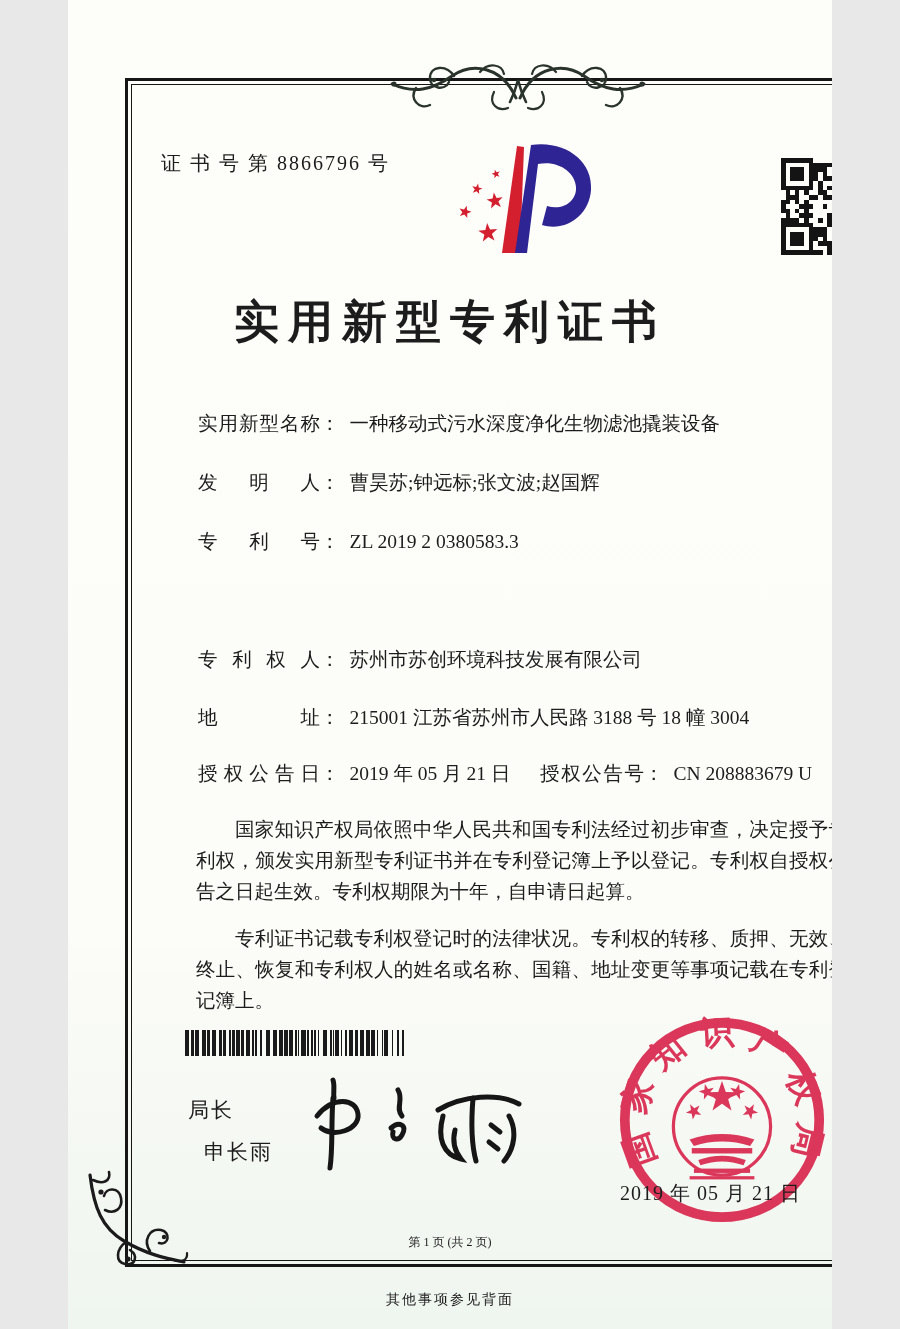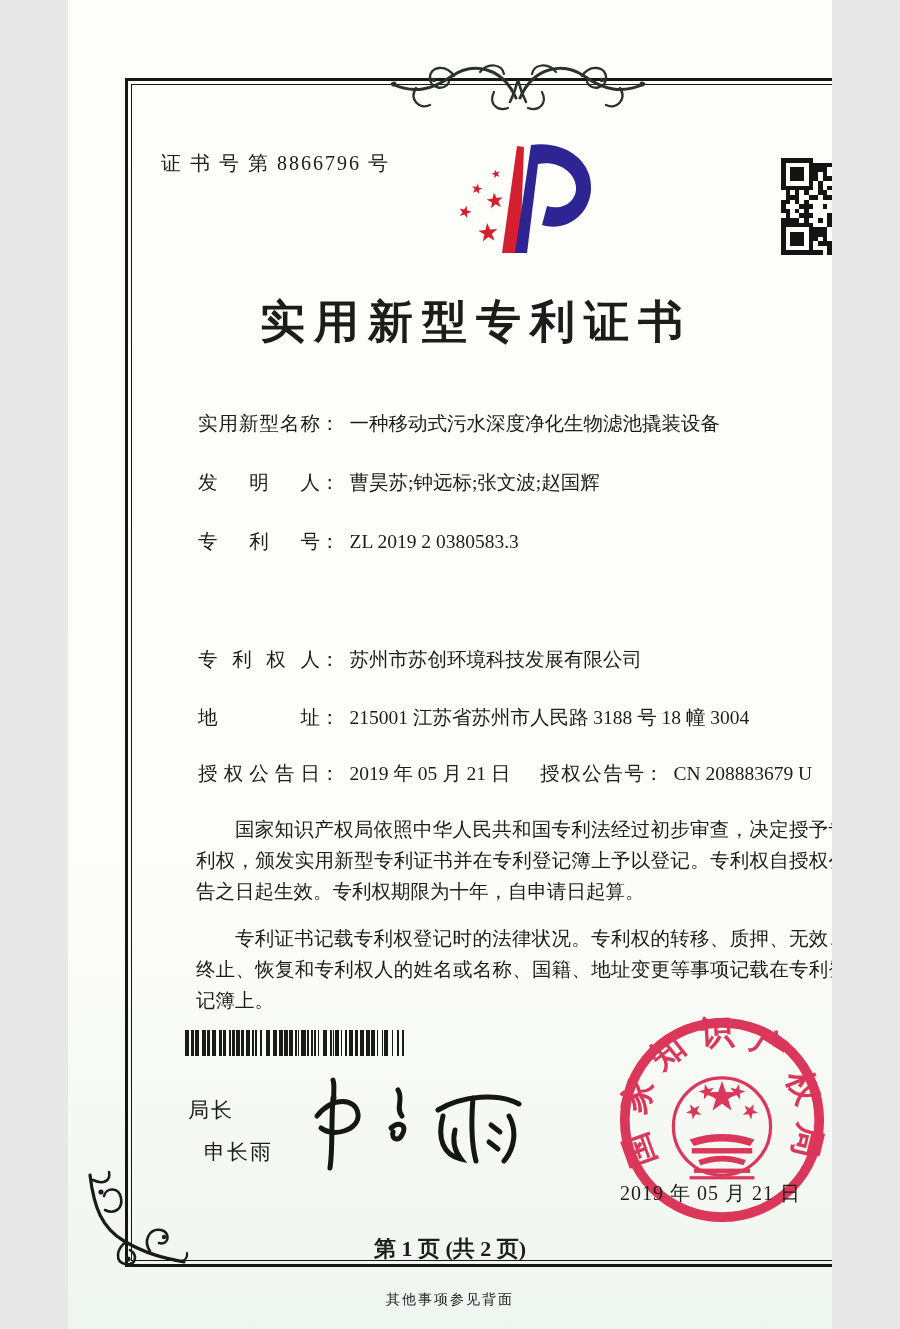--- a/index.html
+++ b/index.html
@@ -6,32 +6,32 @@
   .page{
     position:relative;width:764px;height:1329px;margin:0 auto;overflow:hidden;
     background:linear-gradient(180deg,#fdfdfa 0%,#fcfcf8 70%,#f4f8f2 88%,#eff5ef 100%);
     font-family:"Liberation Serif","DejaVu Serif",serif;color:#1c1c1c;
   }
   .abs{position:absolute;}
   
   .frame{position:absolute;left:57px;top:78px;width:783px;height:1183px;border:3px solid #161616;}
   .frame::after{content:'';position:absolute;inset:3px;border:1px solid #161616;}
   .cert-no{left:93px;top:150px;font-size:20px;letter-spacing:2px;}
-  .title{left:0;top:292px;width:100%;text-align:center;font-size:45px;font-weight:700;letter-spacing:9px;padding-left:26px;}
+  .title{left:0;top:292px;width:100%;text-align:center;font-size:45px;font-weight:700;letter-spacing:9px;}
   .field-row{left:130px;font-size:19.5px;white-space:nowrap;}
   .flabel{display:inline-block;width:122px;text-align:justify;text-align-last:justify;}
   .fcolon{display:inline-block;margin-right:10px;}
   .grant-right{position:absolute;left:342px;top:0;white-space:nowrap;}
   .grant-right .flabel{width:104px;}
   .paras{left:112px;top:798px;width:684px;font-size:19.5px;line-height:31px;text-align:justify;}
   .paras p{margin:16px;text-indent:2em;}
   .director-title{left:120px;top:1096px;font-size:21px;letter-spacing:2px;}
   .director-name{left:120px;top:1138px;font-size:21px;letter-spacing:2px;margin-left:16px;}
   .seal-date{left:552px;top:1180px;font-size:20px;letter-spacing:1px;}
-  .page-info{left:0;top:1234px;width:100%;text-align:center;font-size:22px;font-weight:bold;}
+  .page-info{left:0;top:1234px;width:100%;text-align:center;font-size:12px;}
   .back-note{left:0;top:1291px;width:100%;text-align:center;font-size:14px;letter-spacing:2px;}
   .ornament{pointer-events:none;}
   svg{display:block;}
 </style>
 </head>
 <body>
 
 <div class="page">
 
   <svg width="0" height="0" style="position:absolute">

